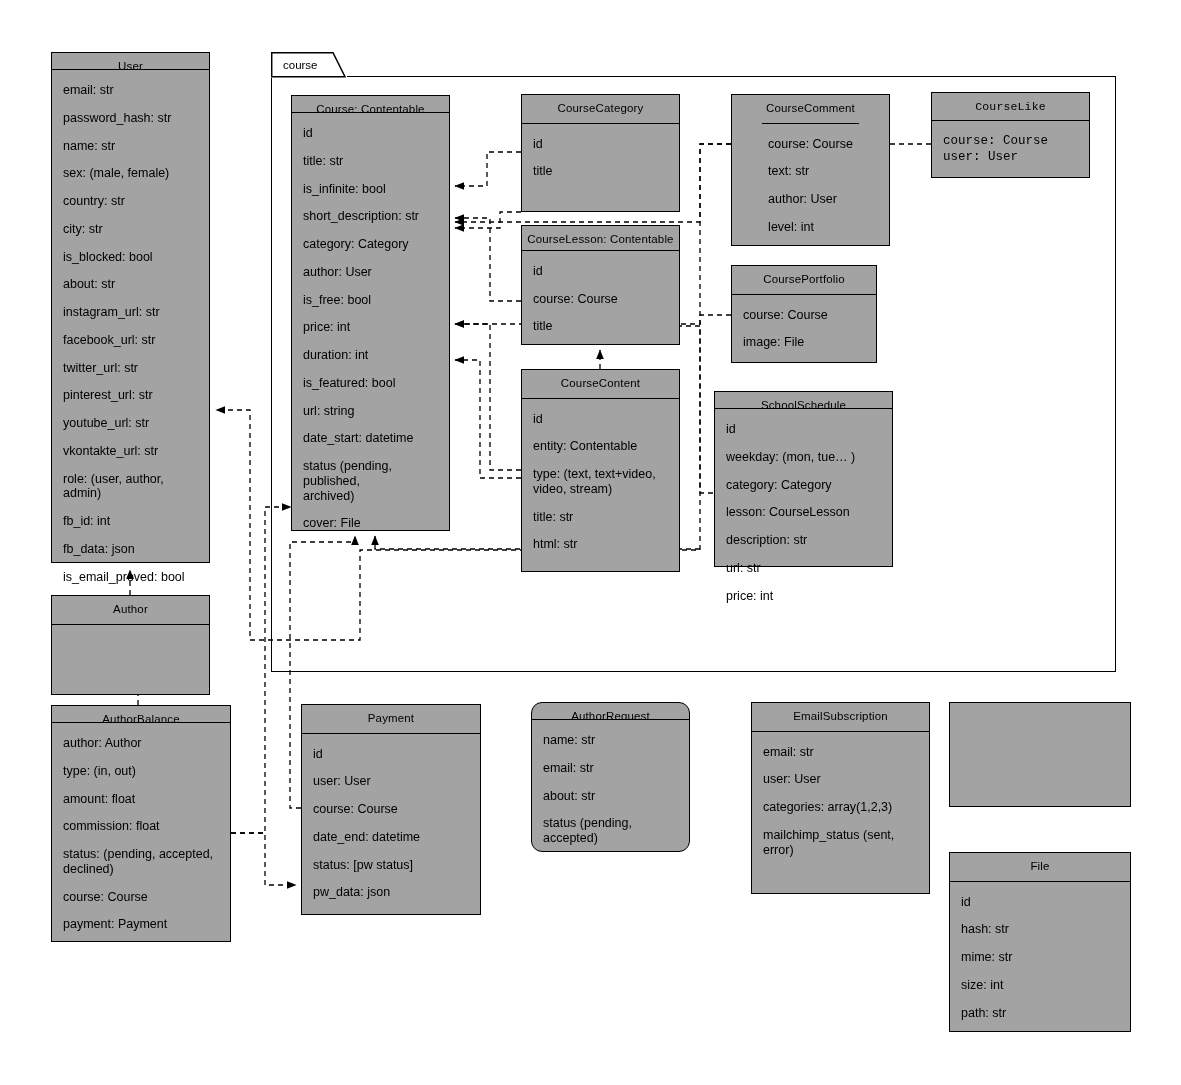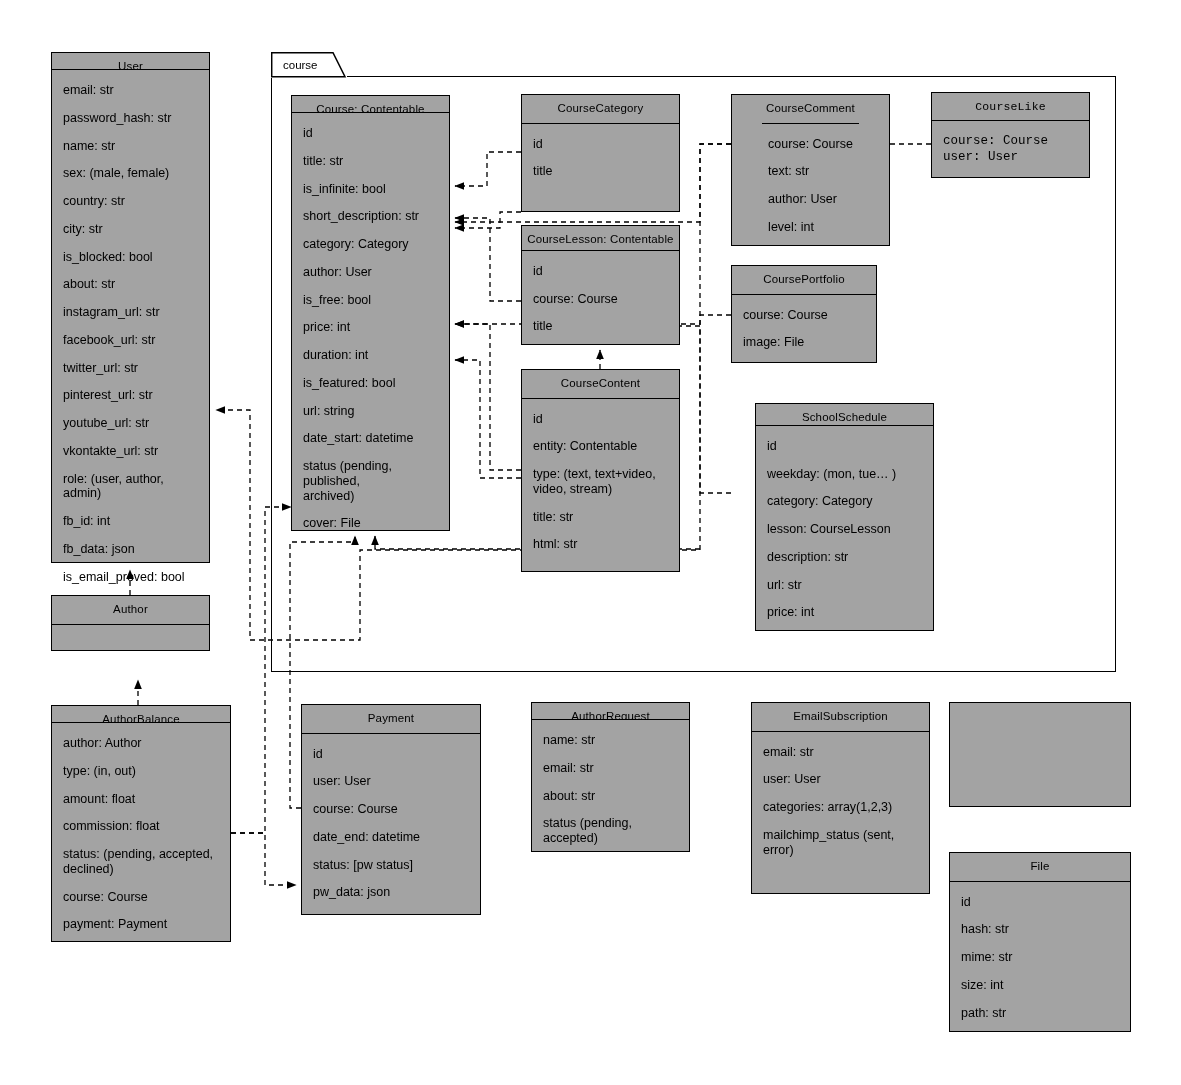--- a/index.html
+++ b/index.html
@@ -134,21 +134,21 @@
           <div class="attr">twitter_url: str</div>
           <div class="attr">pinterest_url: str</div>
           <div class="attr">youtube_url: str</div>
           <div class="attr">vkontakte_url: str</div>
           <div class="attr">role: (user, author, admin)</div>
           <div class="attr">fb_id: int</div>
           <div class="attr">fb_data: json</div>
           <div class="attr">is_email_proved: bool</div>
         </div>
       </div>
-      <div class="cls" style="left: 51px; top: 595px; width: 159px; height: 56px;">
+      <div class="cls" style="left: 51px; top: 595px; width: 159px; height: 100px;">
         <div class="cls-title">Author</div>
       </div>
       <div class="cls" style="left: 51px; top: 705px; width: 180px; height: 237px;">
         <div class="cls-title">AuthorBalance</div>
         <div class="cls-body">
           <div class="attr">author: Author</div>
           <div class="attr">type: (in, out)</div>
           <div class="attr">amount: float</div>
           <div class="attr">commission: float</div>
           <div class="attr">status: (pending, accepted,
@@ -212,21 +212,21 @@
           <div class="attr">level: int</div>
         </div>
       </div>
       <div class="cls" style="left: 731px; top: 265px; width: 146px; height: 98px;">
         <div class="cls-title">CoursePortfolio</div>
         <div class="cls-body">
           <div class="attr">course: Course</div>
           <div class="attr">image: File</div>
         </div>
       </div>
-      <div class="cls" style="left: 755px; top: 391px; width: 179px; height: 228px; margin-top: 12px;">
+      <div class="cls" style="left: 714px; top: 391px; width: 179px; height: 176px;">
         <div class="cls-title">SchoolSchedule</div>
         <div class="cls-body">
           <div class="attr">id</div>
           <div class="attr">weekday: (mon, tue… )</div>
           <div class="attr">category: Category</div>
           <div class="attr">lesson: CourseLesson</div>
           <div class="attr">description: str</div>
           <div class="attr">url: str</div>
           <div class="attr">price: int</div>
         </div>
@@ -242,21 +242,21 @@
         <div class="cls-title">Payment</div>
         <div class="cls-body">
           <div class="attr">id</div>
           <div class="attr">user: User</div>
           <div class="attr">course: Course</div>
           <div class="attr">date_end: datetime</div>
           <div class="attr">status: [pw status]</div>
           <div class="attr">pw_data: json</div>
         </div>
       </div>
-      <div class="cls" style="left: 531px; top: 702px; width: 159px; height: 150px;">
+      <div class="cls" style="left: 531px; top: 702px; width: 159px; height: 150px; border-radius: 11px;">
         <div class="cls-title">AuthorRequest</div>
         <div class="cls-body">
           <div class="attr">name: str</div>
           <div class="attr">email: str</div>
           <div class="attr">about: str</div>
           <div class="attr">status (pending, accepted)</div>
         </div>
       </div>
       <div class="cls" style="left: 751px; top: 702px; width: 179px; height: 192px;">
         <div class="cls-title">EmailSubscription</div>

